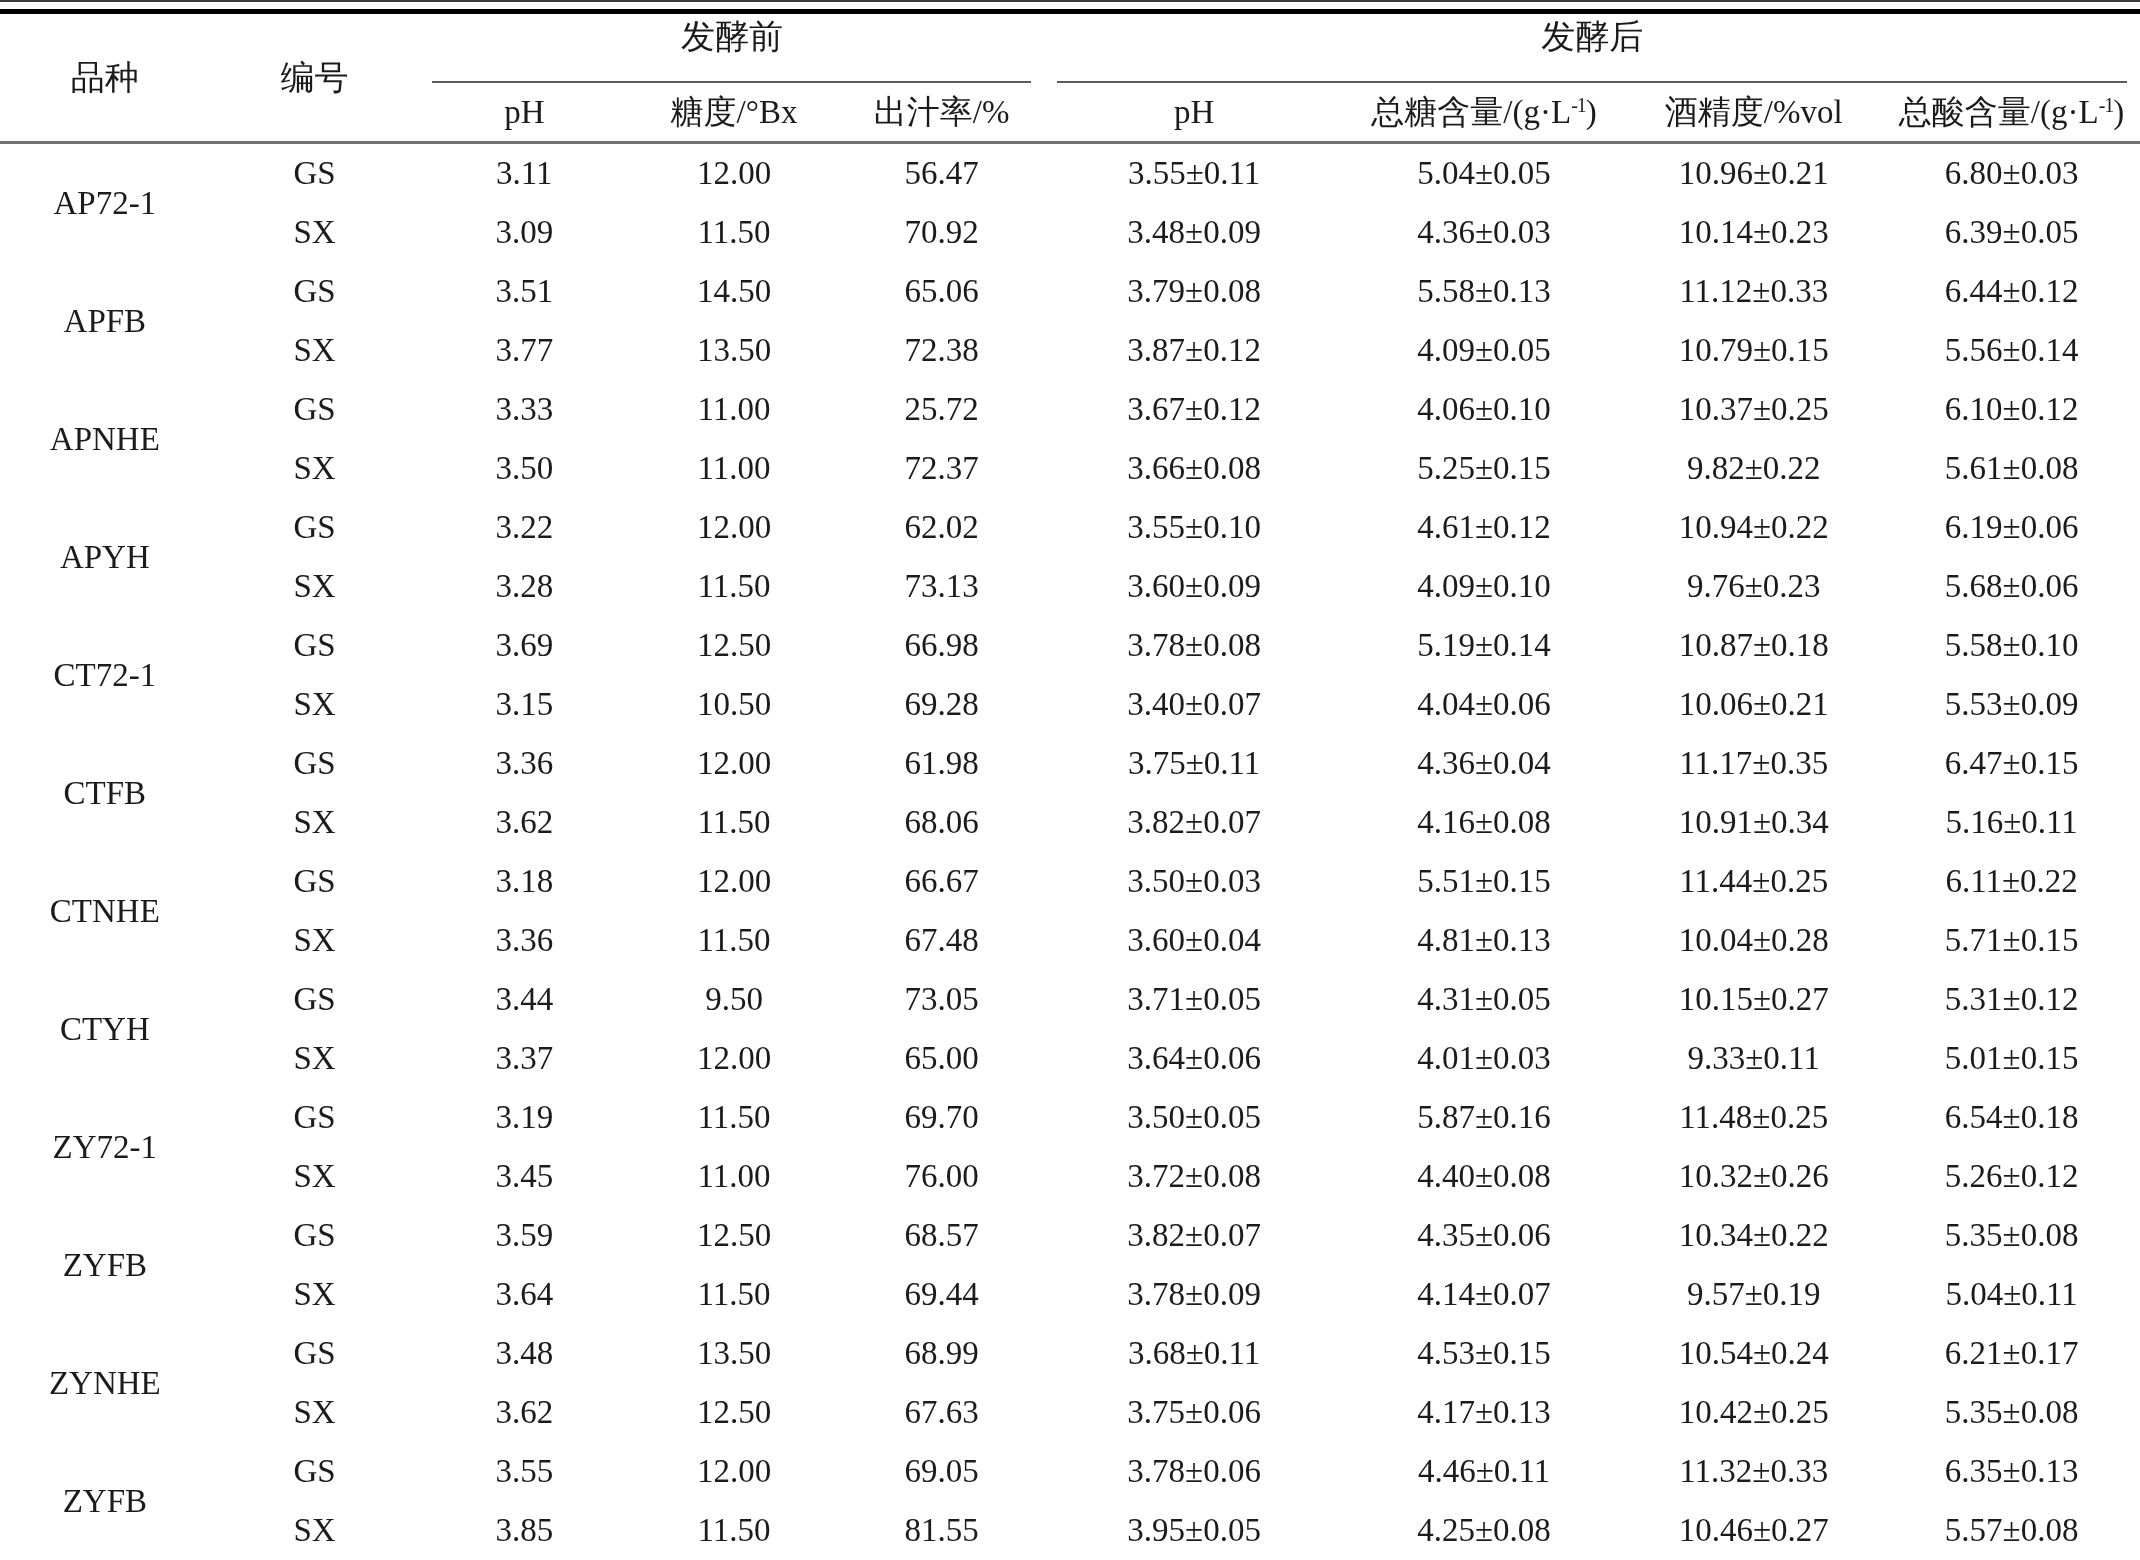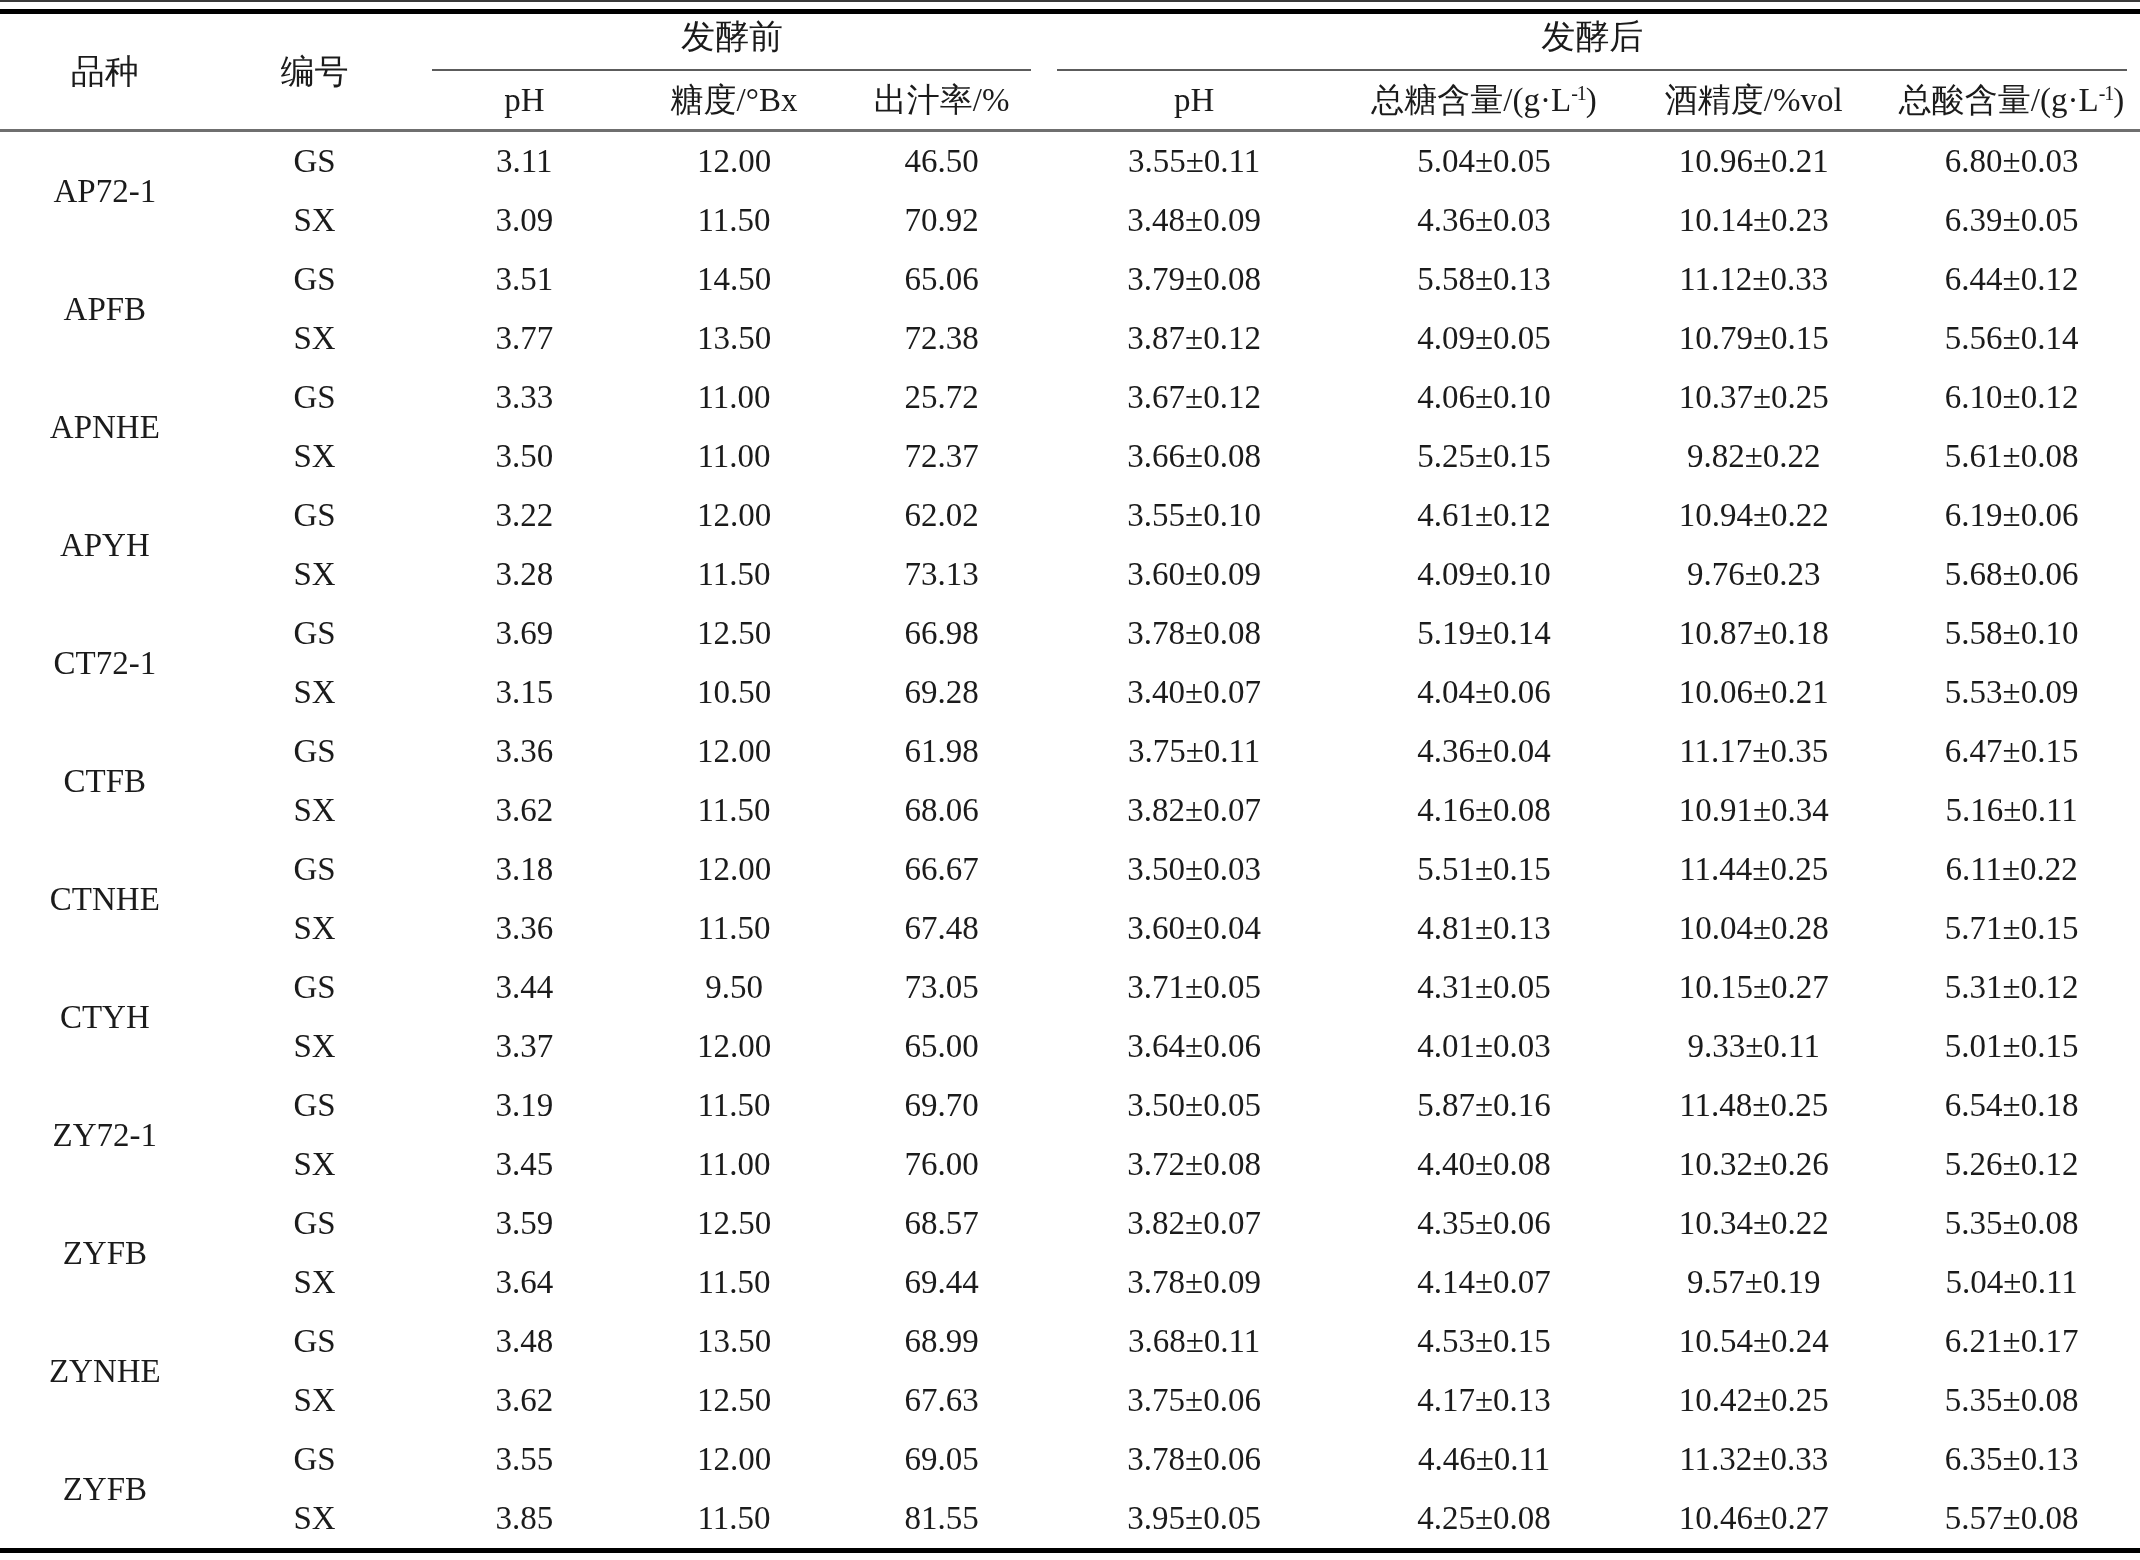--- a/index.html
+++ b/index.html
@@ -42,21 +42,21 @@
     text-align: center;
     padding: 0;
   }
   tr.group-row th.span-head { height: 52px; vertical-align: bottom; }
   tr.group-row th.stub-head {
     border-bottom: 3px solid #6f6f6f;   
     vertical-align: middle;
   }
   .spanner {
     border-bottom: 2px solid #5c5c5c;   
-    padding-bottom: 9px;
+    padding-bottom: 21px;
     margin: 0 13px;
   }
   tr.sub-row th {
     height: 58px;
     border-bottom: 3px solid #6f6f6f;   
     vertical-align: middle;
     font-size: 33px;
     margin-top: 48px;
   }
   tbody td {
@@ -131,21 +131,21 @@
             <span>总酸含量/(g·L</span><span class="unit-sup">-1</span><span>)</span>
           </th>
         </tr>
       </thead>
       <tbody>
           <tr>
             <td rowspan="2">AP72-1</td>
             <td>GS</td>
             <td>3.11</td>
             <td>12.00</td>
-            <td>46.50</td>
+            <td>56.47</td>
             <td>3.55±0.11</td>
             <td>5.04±0.05</td>
             <td>10.96±0.21</td>
             <td>6.80±0.03</td>
           </tr>
           <tr>
             <td>SX</td>
             <td>3.09</td>
             <td>11.50</td>
             <td>70.92</td>

